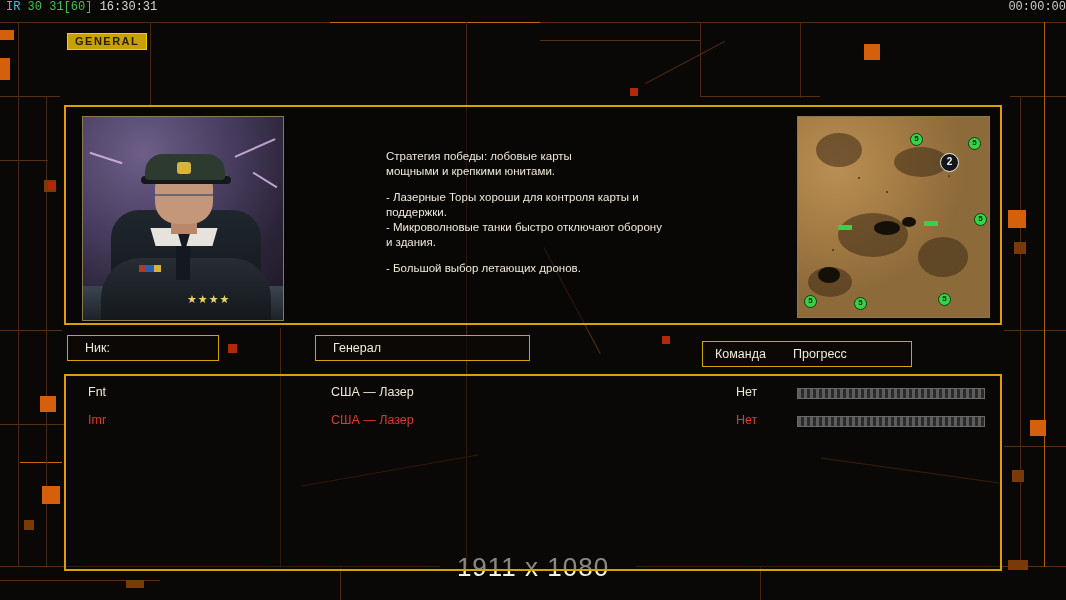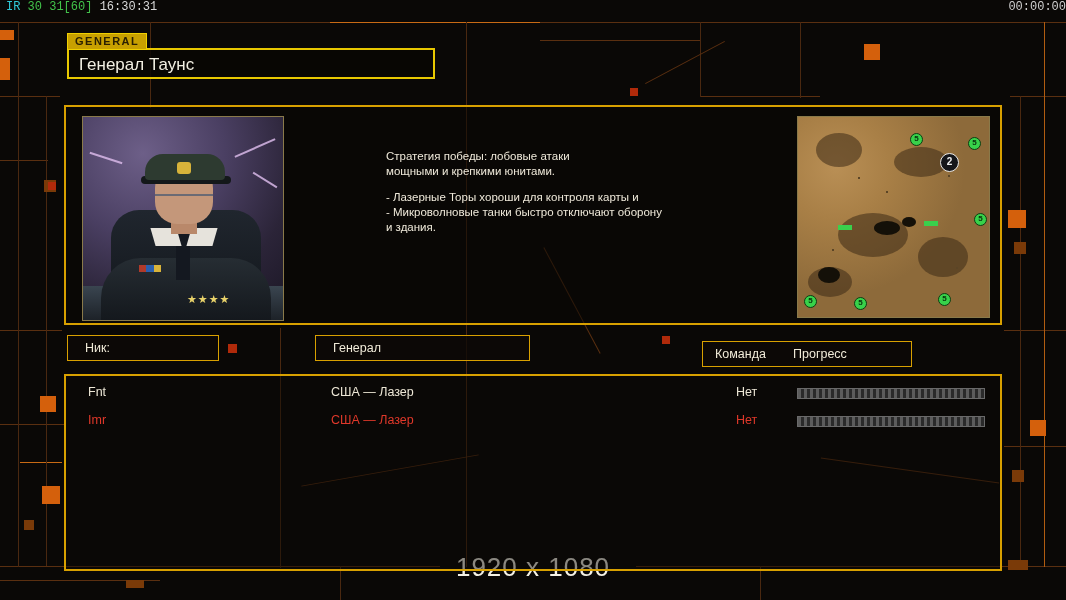--- a/index.html
+++ b/index.html
@@ -409,23 +409,20 @@
     <div class="left">
       <span class="cy">IR</span>
       <span class="gr">30 31[60]</span>
       <span class="wh">16:30:31</span>
     </div>
     <div class="right">00:00:00</div>
   </div>
 
   <div class="general-tab">GENERAL</div>
 
-  <div class="name-box">
-    <div class="txt">Генерал Таунс</div>
-  </div>
 
   <div class="main-panel">
 
     <div class="portrait">
       <div class="sky"></div>
       <div class="bolt1"></div>
       <div class="bolt2"></div>
       <div class="bolt3"></div>
       <div class="ground"></div>
       <div class="fig-body"></div>
@@ -437,25 +434,27 @@
       <div class="fig-neck"></div>
       <div class="fig-head"></div>
       <div class="fig-glasses"></div>
       <div class="fig-brim"></div>
       <div class="fig-hat"></div>
       <div class="fig-badge"></div>
       <div class="fig-stars">★★★★</div>
     </div>
 
     <div class="bio">
-      <p class="tight">Стратегия победы: лобовые атаки</p>
+      <p class="tight">Стратегия победы: лобовые карты</p>
       <p>мощными и крепкими юнитами.</p>
       <p class="tight">- Лазерные Торы хороши для контроля карты и</p>
+      <p class="tight">  поддержки.</p>
       <p class="tight">- Микроволновые танки быстро отключают оборону</p>
       <p>  и здания.</p>
+      <p class="tight">- Большой выбор летающих дронов.</p>
     </div>
 
     <div class="minimap">
       <div class="mm-blob" style="left:18px; top:16px; width:46px; height:34px;"></div>
       <div class="mm-blob" style="left:96px; top:30px; width:54px; height:30px;"></div>
       <div class="mm-blob" style="left:40px; top:96px; width:70px; height:44px;"></div>
       <div class="mm-blob" style="left:120px; top:120px; width:50px; height:40px;"></div>
       <div class="mm-blob" style="left:10px; top:150px; width:44px; height:30px;"></div>
       <div class="mm-dark" style="left:20px; top:150px; width:22px; height:16px;"></div>
       <div class="mm-dark" style="left:76px; top:104px; width:26px; height:14px;"></div>
@@ -496,15 +495,15 @@
       <span class="c-prog"></span>
     </div>
     <div class="row remote" style="top:34px;">
       <span class="c-nick">Imr</span>
       <span class="c-gen">США — Лазер</span>
       <span class="c-team">Нет</span>
       <span class="c-prog"></span>
     </div>
   </div>
 
-  <div class="res-caption">1920 x 1080</div>
+  <div class="res-caption">1911 x 1080</div>
 
 </div>
 
 </body></html>

